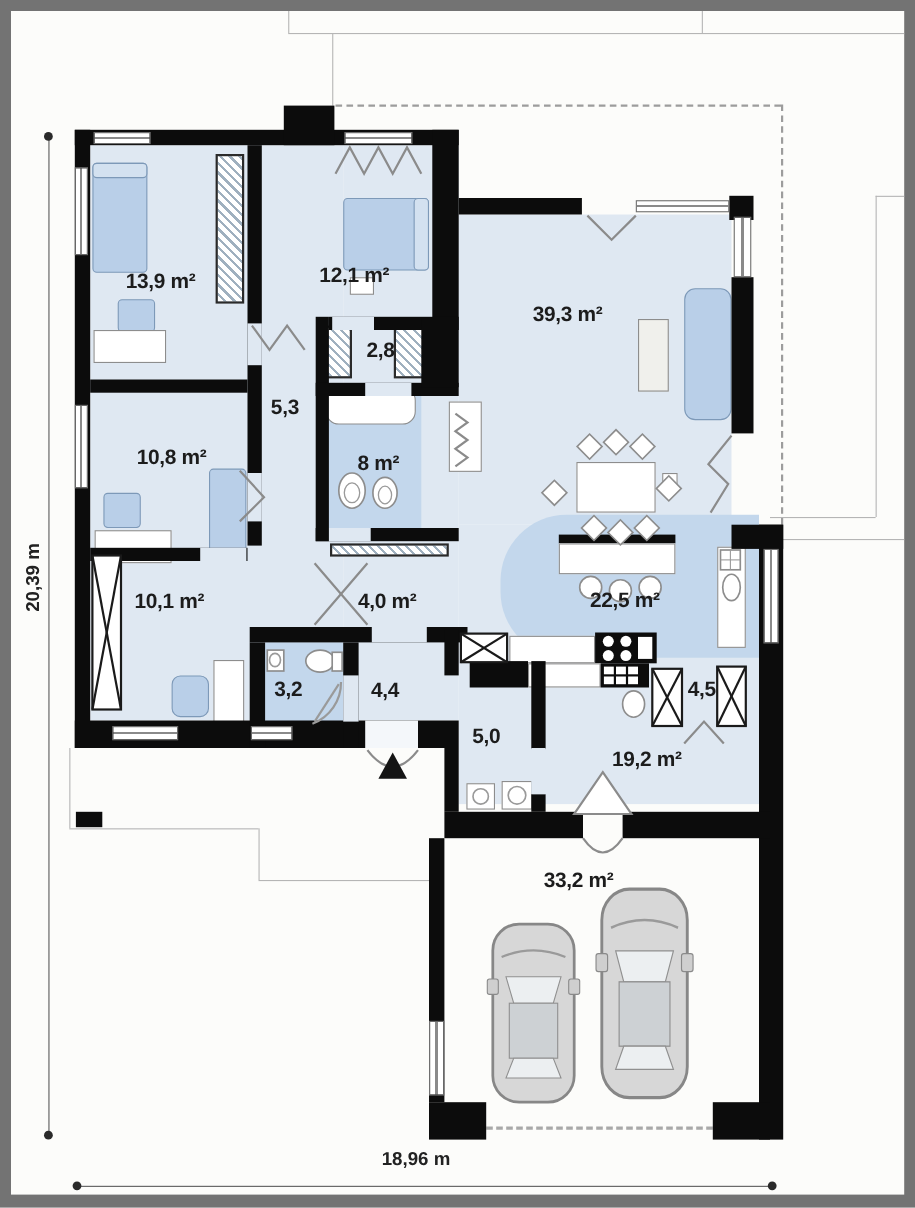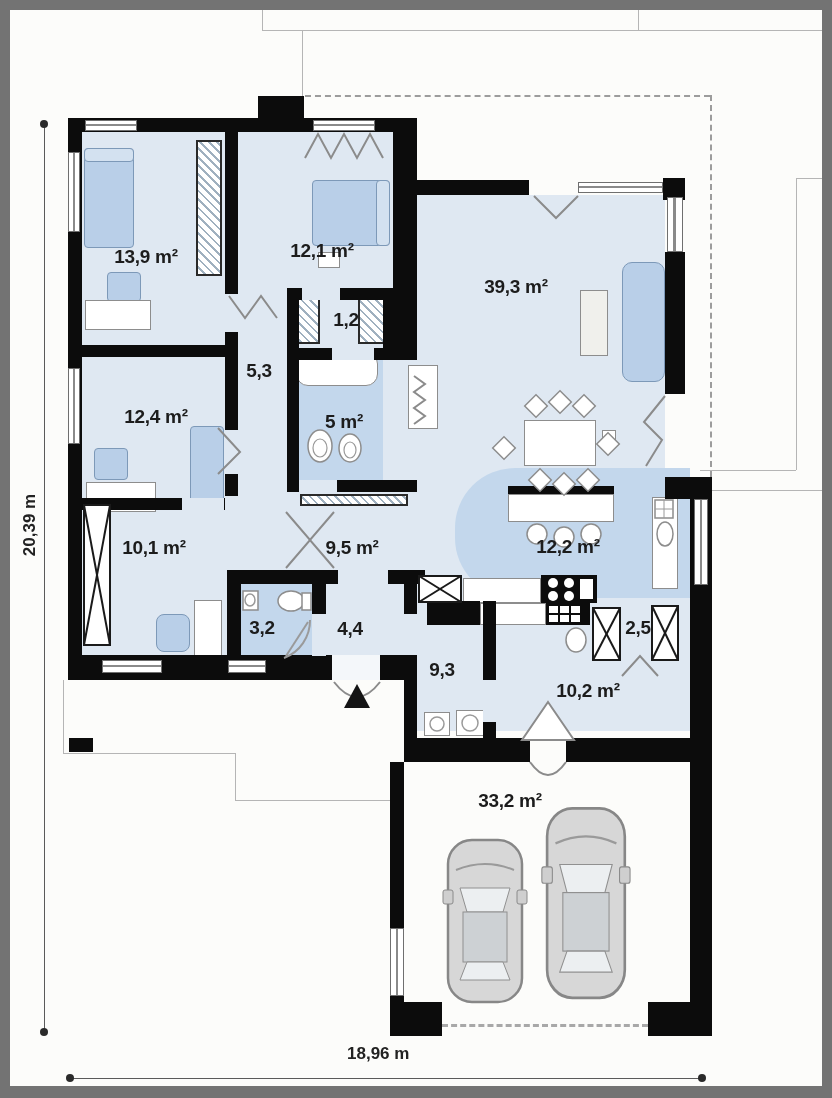--- a/index.html
+++ b/index.html
@@ -286,31 +286,31 @@
         <circle cx="702" cy="1078" r="4"></circle>
     </g>
 
     <use href="#car" transform="translate(446,838)"></use>
     <use href="#car" transform="translate(545,806) scale(1.05,1.17)"></use>
   </svg>
 
   <div>
     <div class="lbl" style="left:146px;top:257px">13,9 m²</div>
     <div class="lbl" style="left:322px;top:251px">12,1 m²</div>
-    <div class="lbl" style="left:346px;top:320px">1,2</div>
+    <div class="lbl" style="left:346px;top:320px">2,8</div>
     <div class="lbl" style="left:259px;top:371px">5,3</div>
-    <div class="lbl" style="left:156px;top:417px">12,4 m²</div>
-    <div class="lbl" style="left:344px;top:422px">5 m²</div>
+    <div class="lbl" style="left:156px;top:417px">10,8 m²</div>
+    <div class="lbl" style="left:344px;top:422px">8 m²</div>
     <div class="lbl" style="left:516px;top:287px">39,3 m²</div>
     <div class="lbl" style="left:154px;top:548px">10,1 m²</div>
-    <div class="lbl" style="left:352px;top:548px">9,5 m²</div>
-    <div class="lbl" style="left:568px;top:547px">12,2 m²</div>
+    <div class="lbl" style="left:352px;top:548px">4,0 m²</div>
+    <div class="lbl" style="left:568px;top:547px">22,5 m²</div>
     <div class="lbl" style="left:262px;top:628px">3,2</div>
     <div class="lbl" style="left:350px;top:629px">4,4</div>
-    <div class="lbl" style="left:638px;top:628px">2,5</div>
-    <div class="lbl" style="left:442px;top:670px">9,3</div>
-    <div class="lbl" style="left:588px;top:691px">10,2 m²</div>
-    <div class="lbl" style="left:510px;top:801px">33,2 m²</div>
+    <div class="lbl" style="left:638px;top:628px">4,5</div>
+    <div class="lbl" style="left:442px;top:670px">5,0</div>
+    <div class="lbl" style="left:588px;top:691px">19,2 m²</div>
+    <div class="lbl" style="left:526px;top:801px">33,2 m²</div>
   </div>
 
   <div class="dimlbl" style="left:-15px;top:515px;width:90px;text-align:center;transform:rotate(-90deg)">20,39 m</div>
   <div class="dimlbl" style="left:347px;top:1044px">18,96 m</div>
 </div>
 
 </body></html>

